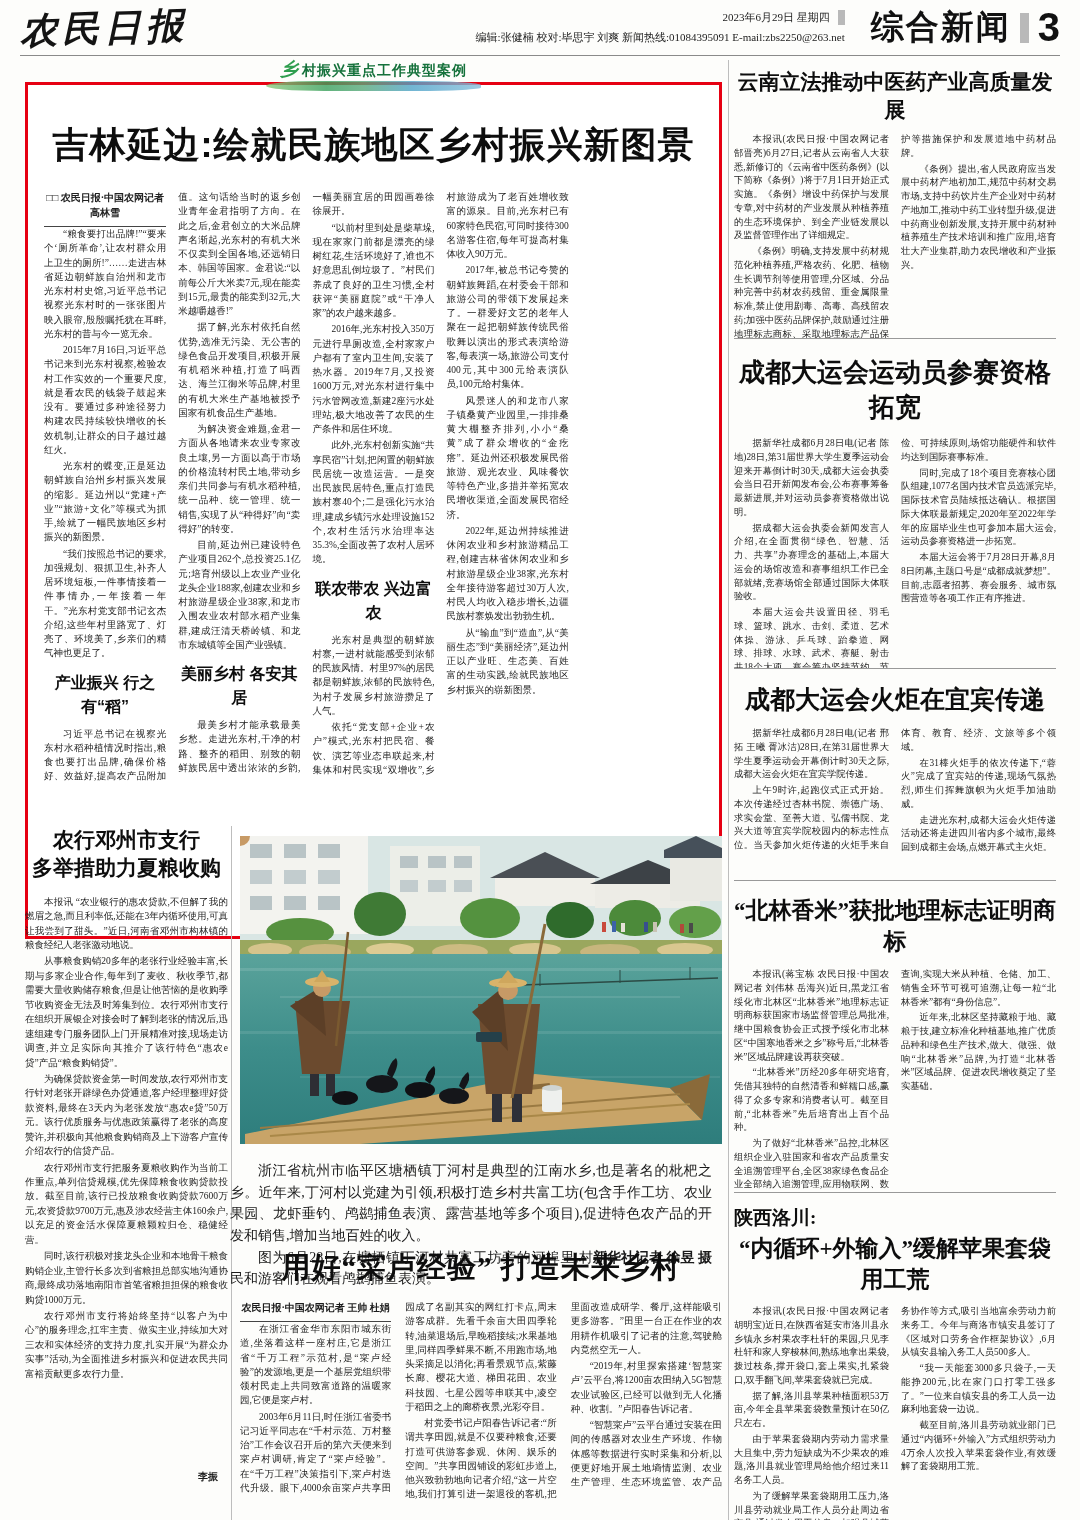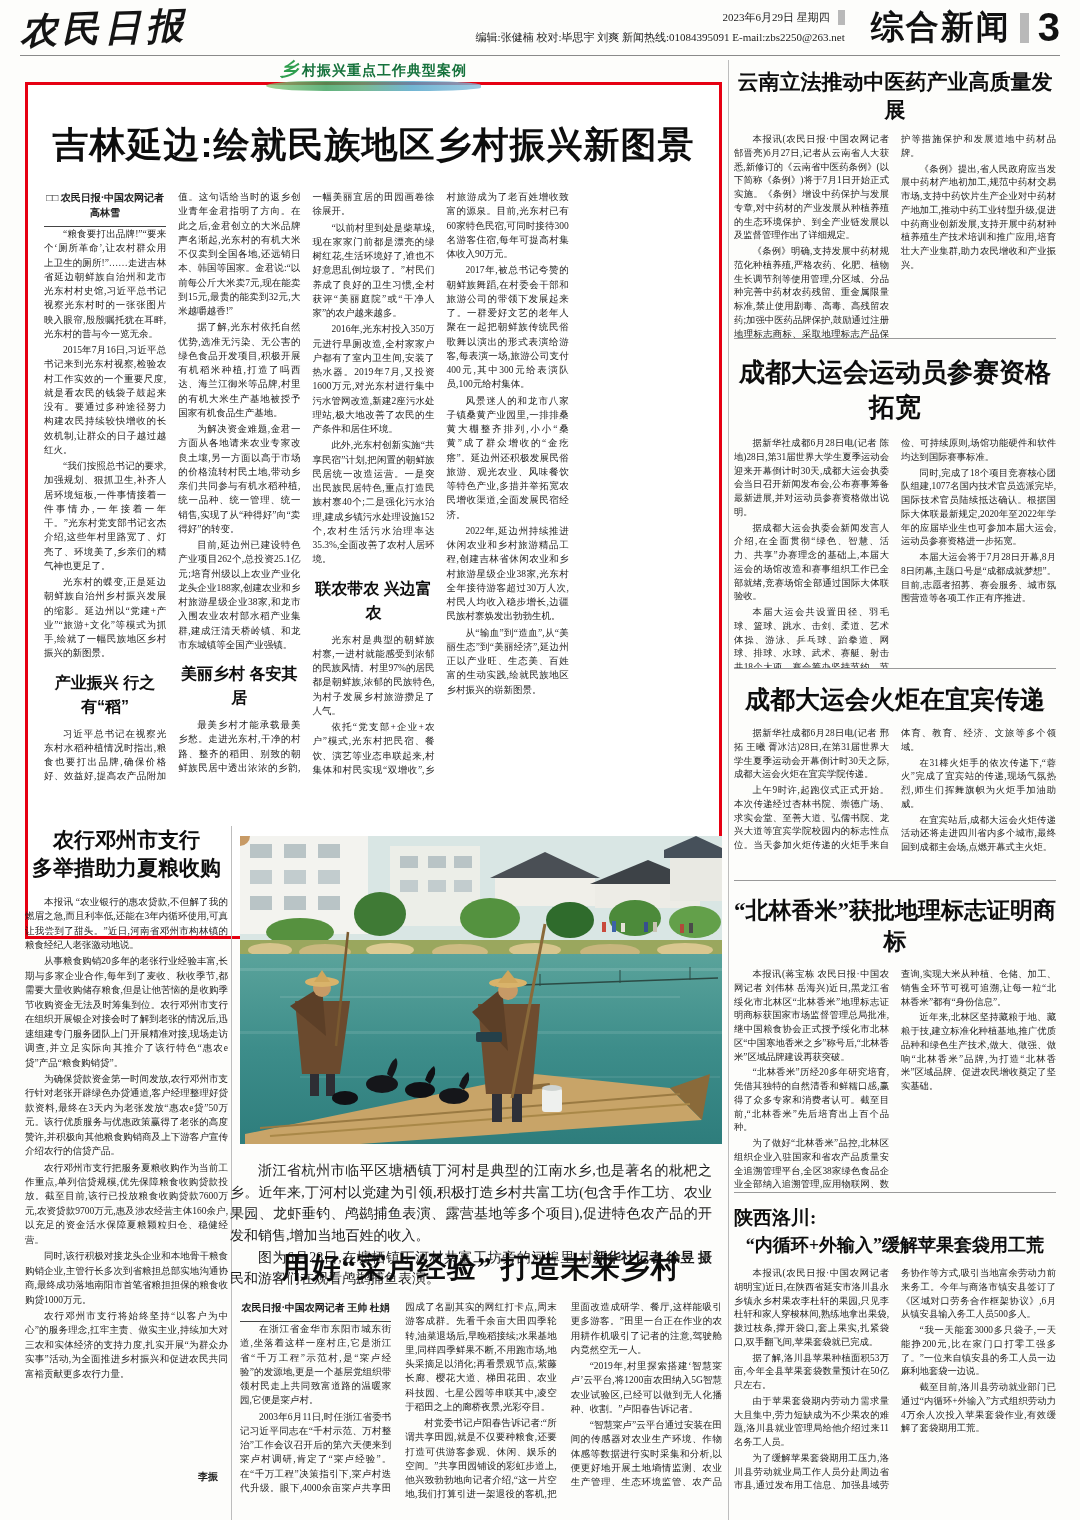--- a/index.html
+++ b/index.html
@@ -72,21 +72,21 @@
   .ra + .ra { border-top:1px solid #999; }
   .ra-h { text-align:center; font-weight:900; color:#0d0d0d; }
   .ra-body { column-count:2; column-gap:12px; column-fill:auto; overflow:hidden;
     font-size:9.3px; line-height:1.48; text-align:justify; }
   .ra1 { height:278px; } .ra1 .ra-h { font-size:21px; margin:8px 0 9px; } .ra1 .ra-body { height:218px; }
   .ra2 { height:330px; } .ra2 .ra-h { font-size:26px; margin:16px 0 12px; } .ra2 .ra-body { height:252px; }
   .ra3 { height:212px; } .ra3 .ra-h { font-size:25px; margin:14px 0 11px; } .ra3 .ra-body { height:140px; }
   .ra4 { height:312px; } .ra4 .ra-h { font-size:23px; margin:14px 0 11px; } .ra4 .ra-body { height:246px; }
   .ra5 { height:328px; }
   .ra5 .ra-h1 { text-align:left; font-weight:900; font-size:19px; margin:12px 0 2px; }
-  .ra5 .ra-h2 { text-align:center; font-weight:900; font-size:18px; margin:0 0 10px; }
+  .ra5 .ra-h2 { text-align:center; font-weight:900; font-size:23px; margin:0 0 10px; }
   .ra5 .ra-body { height:232px; }
 </style>
 </head>
 <body>
 
 <div id="page">
 
   <header id="masthead">
     <div class="logo">农民日报</div>
     <div class="mast-center">
@@ -112,22 +112,22 @@
     </div>
     <div class="banner-strip"></div>
   </div>
 
   <article id="lead">
     <h1 class="lead-headline">吉林延边:绘就民族地区乡村振兴新图景</h1>
     <div class="lead-body">
         <p class="byline">□□  农民日报·中国农网记者 高林雪</p>
         <p>“粮食要打出品牌!”“要来个‘厕所革命’,让农村群众用上卫生的厕所!”……走进吉林省延边朝鲜族自治州和龙市光东村村史馆,习近平总书记视察光东村时的一张张图片映入眼帘,殷殷嘱托犹在耳畔,光东村的昔与今一览无余。</p>
         <p>2015年7月16日,习近平总书记来到光东村视察,检验农村工作实效的一个重要尺度,就是看农民的钱袋子鼓起来没有。要通过多种途径努力构建农民持续较快增收的长效机制,让群众的日子越过越红火。</p>
+        <p>光东村的蝶变,正是延边朝鲜族自治州乡村振兴发展的缩影。延边州以“党建+产业”“旅游+文化”等模式为抓手,绘就了一幅民族地区乡村振兴的新图景。</p>
         <p>“我们按照总书记的要求,加强规划、狠抓卫生,补齐人居环境短板,一件事情接着一件事情办,一年接着一年干。”光东村党支部书记玄杰介绍,这些年村里路宽了、灯亮了、环境美了,乡亲们的精气神也更足了。</p>
-        <p>光东村的蝶变,正是延边朝鲜族自治州乡村振兴发展的缩影。延边州以“党建+产业”“旅游+文化”等模式为抓手,绘就了一幅民族地区乡村振兴的新图景。</p>
         <p class="subhead">产业振兴 行之有“稻”</p>
         <p>习近平总书记在视察光东村水稻种植情况时指出,粮食也要打出品牌,确保价格好、效益好,提高农产品附加值。这句话给当时的返乡创业青年金君指明了方向。在此之后,金君创立的大米品牌声名渐起,光东村的有机大米不仅卖到全国各地,还远销日本、韩国等国家。金君说:“以前每公斤大米卖7元,现在能卖到15元,最贵的能卖到32元,大米越嚼越香!”</p>
         <p>据了解,光东村依托自然优势,选准无污染、无公害的绿色食品开发项目,积极开展有机稻米种植,打造了吗西达、海兰江御米等品牌,村里的有机大米生产基地被授予国家有机食品生产基地。</p>
         <p>为解决资金难题,金君一方面从各地请来农业专家改良土壤,另一方面以高于市场的价格流转村民土地,带动乡亲们共同参与有机水稻种植,统一品种、统一管理、统一销售,实现了从“种得好”向“卖得好”的转变。</p>
         <p>目前,延边州已建设特色产业项目262个,总投资25.1亿元;培育州级以上农业产业化龙头企业188家,创建农业和乡村旅游星级企业38家,和龙市入围农业农村部水稻产业集群,建成汪清天桥岭镇、和龙市东城镇等全国产业强镇。</p>
         <p class="subhead">美丽乡村 各安其居</p>
         <p>最美乡村才能承载最美乡愁。走进光东村,干净的村路、整齐的稻田、别致的朝鲜族民居中透出浓浓的乡韵,一幅美丽宜居的田园画卷徐徐展开。</p>
         <p>“以前村里到处是柴草垛,现在家家门前都是漂亮的绿树红花,生活环境好了,谁也不好意思乱倒垃圾了。”村民们养成了良好的卫生习惯,全村获评“美丽庭院”或“干净人家”的农户越来越多。</p>
         <p>2016年,光东村投入350万元进行旱厕改造,全村家家户户都有了室内卫生间,安装了热水器。2019年7月,又投资1600万元,对光东村进行集中污水管网改造,新建2座污水处理站,极大地改善了农民的生产条件和居住环境。</p>
         <p>此外,光东村创新实施“共享民宿”计划,把闲置的朝鲜族民居统一改造运营。一是突出民族民居特色,重点打造民族村寨40个;二是强化污水治理,建成乡镇污水处理设施152个,农村生活污水治理率达35.3%,全面改善了农村人居环境。</p>
@@ -309,21 +309,21 @@
           <p>本届大运会将于7月28日开幕,8月8日闭幕,主题口号是“成都成就梦想”。目前,志愿者招募、赛会服务、城市氛围营造等各项工作正有序推进。</p>
         </div>
     </section>
 
     <section class="ra ra3">
       <h2 class="ra-h">成都大运会火炬在宜宾传递</h2>
       <div class="ra-body">
           <p>据新华社成都6月28日电(记者 邢拓 王曦 胥冰洁)28日,在第31届世界大学生夏季运动会开幕倒计时30天之际,成都大运会火炬在宜宾学院传递。</p>
           <p>上午9时许,起跑仪式正式开始。本次传递经过杏林书院、崇德广场、求实会堂、至善大道、弘儒书院、龙兴大道等宜宾学院校园内的标志性点位。当天参加火炬传递的火炬手来自体育、教育、经济、文旅等多个领域。</p>
           <p>在31棒火炬手的依次传递下,“蓉火”完成了宜宾站的传递,现场气氛热烈,师生们挥舞旗帜为火炬手加油助威。</p>
-          <p>在宜宾站后,成都大运会火炬传递活动还将走进四川省内多个城市,最终回到成都主会场,点燃开幕式主火炬。</p>
+          <p>走进光东村,成都大运会火炬传递活动还将走进四川省内多个城市,最终回到成都主会场,点燃开幕式主火炬。</p>
         </div>
     </section>
 
     <section class="ra ra4">
       <h2 class="ra-h">“北林香米”获批地理标志证明商标</h2>
       <div class="ra-body">
           <p>本报讯(蒋宝栋 农民日报·中国农网记者 刘伟林 岳海兴)近日,黑龙江省绥化市北林区“北林香米”地理标志证明商标获国家市场监督管理总局批准,继中国粮食协会正式授予绥化市北林区“中国寒地香米之乡”称号后,“北林香米”区域品牌建设再获突破。</p>
           <p>“北林香米”历经20多年研究培育,凭借其独特的自然清香和鲜糯口感,赢得了众多专家和消费者认可。截至目前,“北林香米”先后培育出上百个品种。</p>
           <p>为了做好“北林香米”品控,北林区组织企业入驻国家和省农产品质量安全追溯管理平台,全区38家绿色食品企业全部纳入追溯管理,应用物联网、数字化技术以及通过二维码扫描、App查询,实现大米从种植、仓储、加工、销售全环节可视可追溯,让每一粒“北林香米”都有“身份信息”。</p>
           <p>近年来,北林区坚持藏粮于地、藏粮于技,建立标准化种植基地,推广优质品种和绿色生产技术,做大、做强、做响“北林香米”品牌,为打造“北林香米”区域品牌、促进农民增收奠定了坚实基础。</p>

